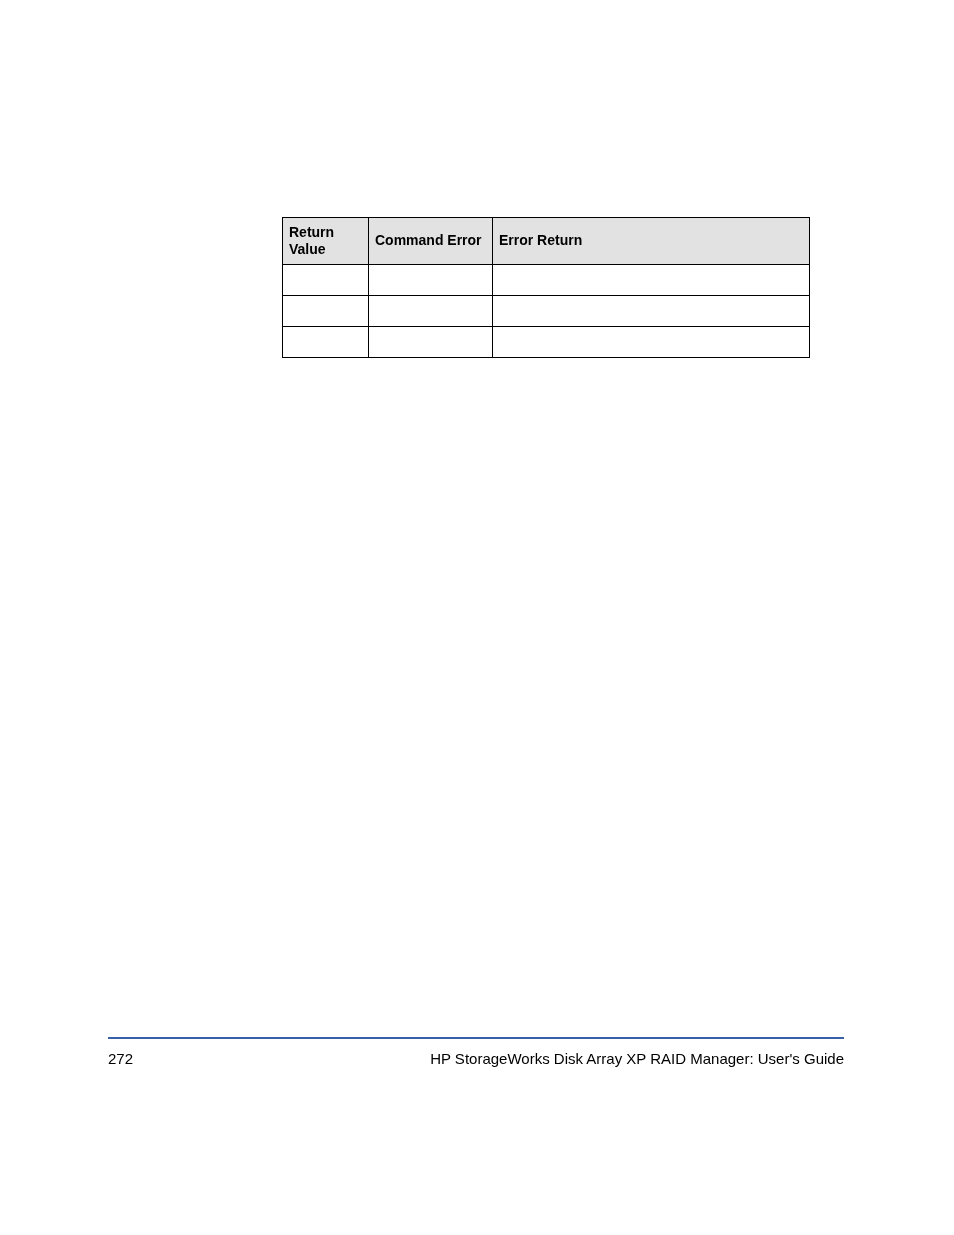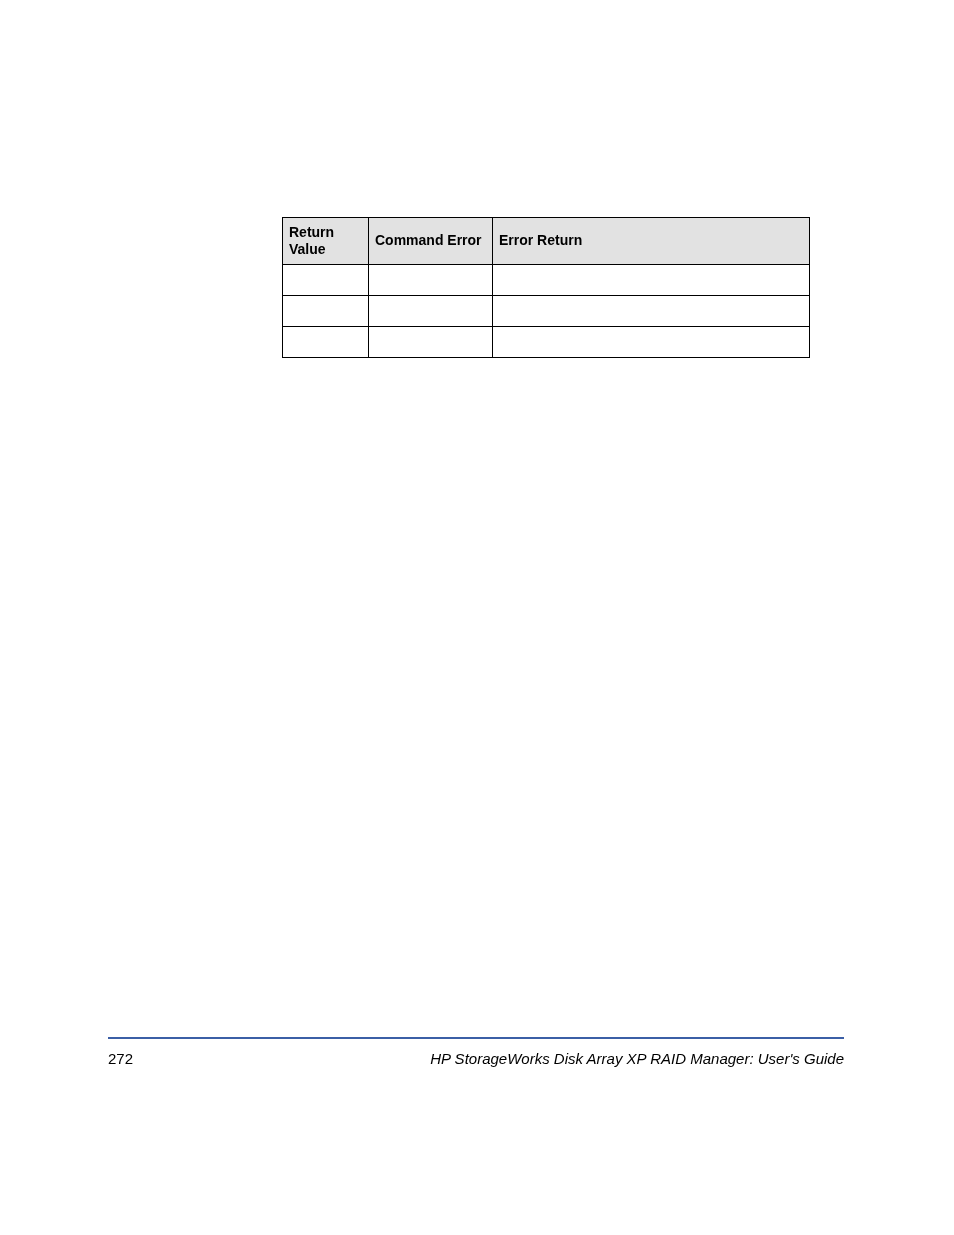--- a/index.html
+++ b/index.html
@@ -65,21 +65,20 @@
     top: 1050px;
     display: flex;
     justify-content: space-between;
     align-items: baseline;
     font-size: 15px;
   }
   .footer .page-num {
     font-family: Arial, Helvetica, sans-serif;
   }
   .footer .doc-title {
-    font-style: italic;
     font-family: Arial, Helvetica, sans-serif;
   }
 </style>
 </head>
 <body>
 
 <div class="page">
 
   <div class="content">
     <table class="err">

